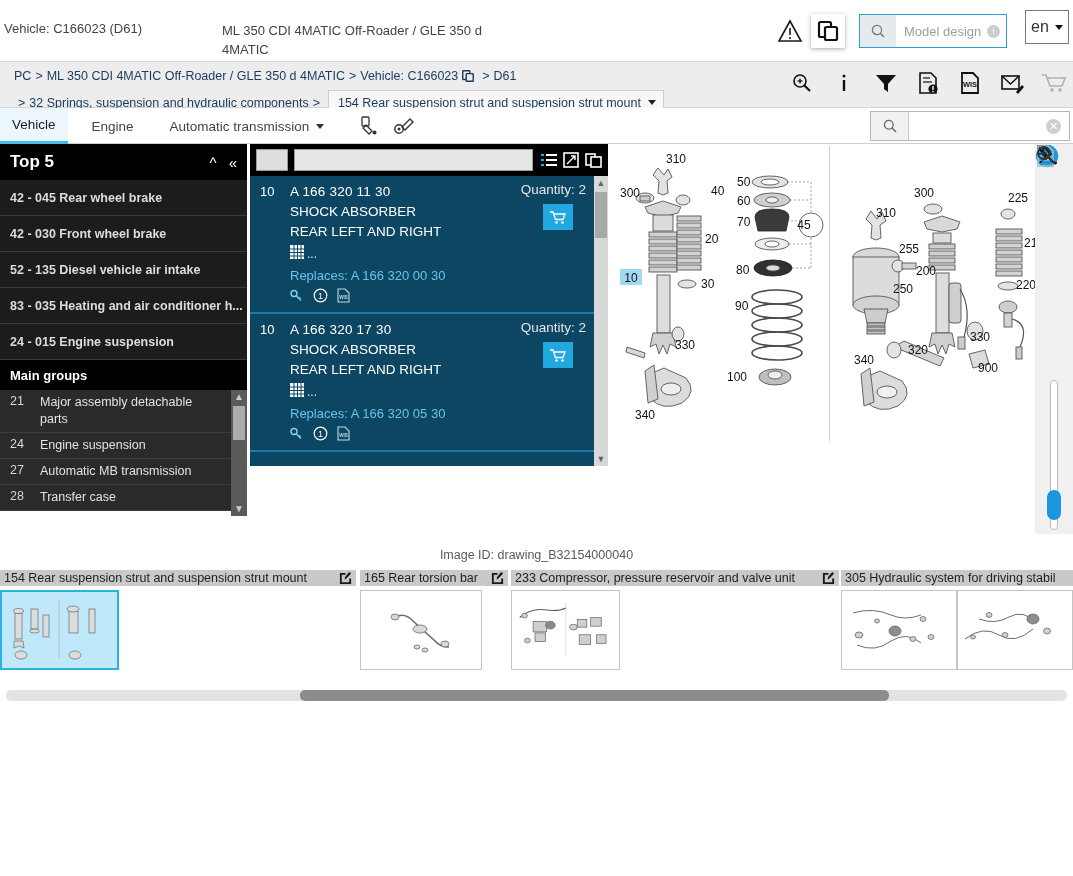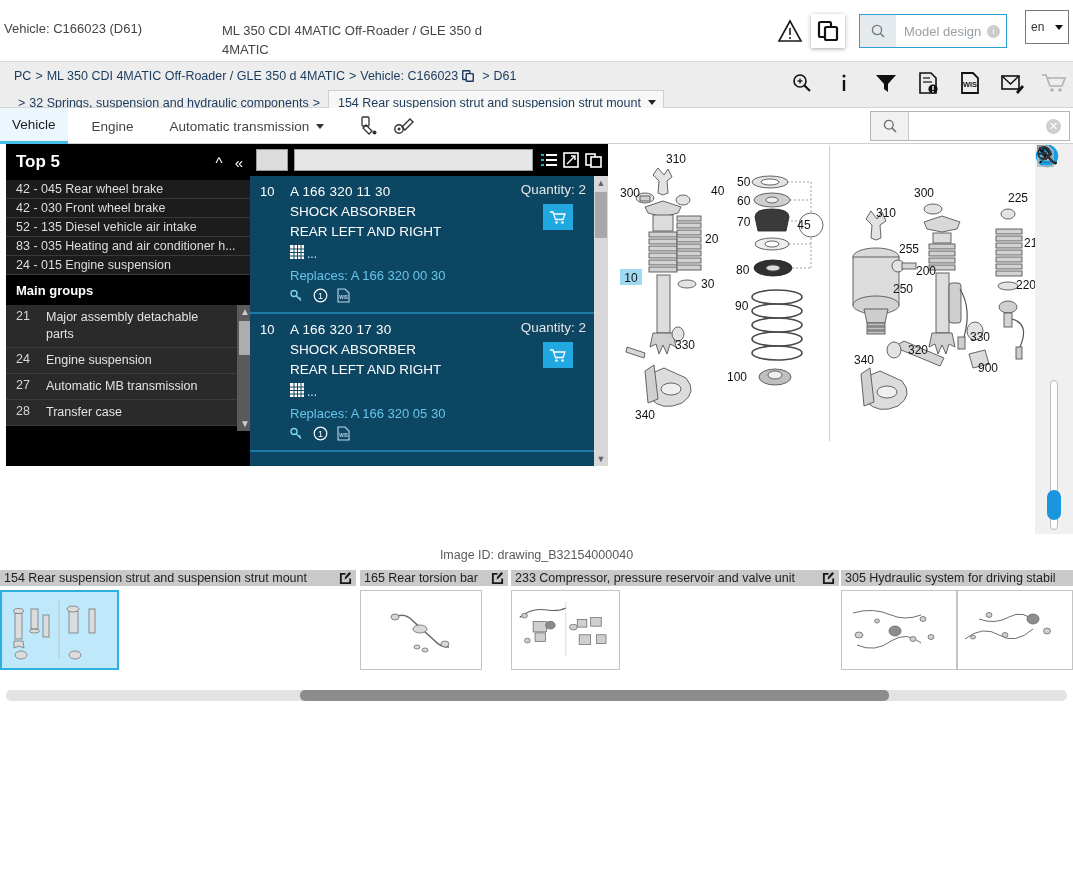--- a/index.html
+++ b/index.html
@@ -24,21 +24,21 @@
   .model-search { display:flex; height:34px; border:1px solid #2e9fd4; margin-right:16px; }
   .model-search .ms-btn { width:36px; background:#e4eaee; display:flex; align-items:center; justify-content:center; cursor:pointer; }
   .model-search .ms-field { width:110px; background:#fff; display:flex; align-items:center; padding-left:8px; position:relative; }
   .model-search .ms-ph { color:#9aa0a5; font-size:13px; }
   .ms-info { position:absolute; right:6px; width:13px; height:13px; border-radius:50%; background:#c9cdd0; color:#fff;
              font-size:9px; line-height:13px; text-align:center; }
 
   .cart-hdr { width:40px; height:34px; display:flex; align-items:center; justify-content:center; cursor:pointer; margin-right:10px; }
 
   .lang-sel { position:absolute; right:4px; top:10px; width:44px; height:20px; border:1px solid #777; background:#fff;
-              font-size:12px; padding:16px 2px; display:flex; align-items:center; justify-content:space-between; cursor:pointer; }
+              font-size:16px; padding:16px 2px; display:flex; align-items:center; justify-content:space-between; cursor:pointer; }
   .lang-sel span { padding-left:3px; }
   .caret { width:0;height:0;border-left:4px solid transparent;border-right:4px solid transparent;border-top:5px solid #111; margin-right:3px;}
 
   
   .crumbbar { position:relative; height:46px; background:#ededed; border-bottom:1px solid #d3d3d3; }
   .crumbs { position:absolute; left:14px; top:4px; width:700px; font-size:12.5px; color:#1a3a5c; line-height:21px; }
   .crumbs .sep { color:#1a3a5c; margin:0 4px; }
   .crumbs a { color:#1a3a5c; text-decoration:none; cursor:pointer; }
   .crumb-active { display:inline-block; background:#f7f7f7; border:1px solid #cfcfcf; padding:2px 7px 2px 9px; margin-left:4px; cursor:pointer; }
   .crumb-active .dn { display:inline-block; width:0;height:0;border-left:4px solid transparent;border-right:4px solid transparent;
@@ -59,26 +59,26 @@
   .topsearch { position:absolute; right:3px; top:3px; display:flex; height:30px; border:1px solid #b5b5b5; }
   .topsearch .tsbtn { width:38px; background:#f1f1f1; border-right:1px solid #c9c9c9; display:flex; align-items:center; justify-content:center; cursor:pointer;}
   .topsearch .tsfield { width:160px; background:#fff; position:relative; display:flex; align-items:center; }
   .ts-clear { position:absolute; right:8px; width:15px; height:15px; border-radius:50%; background:#cfcfcf; color:#fff;
               font-size:11px; line-height:15px; text-align:center; cursor:pointer; }
 
   
   .main { position:relative; height:330px; }
 
   
-  .sidebar { position:absolute; left:6px; top:0; width:247px; height:322px; background:#000; color:#fff; }
+  .sidebar { position:absolute; left:0; top:0; width:247px; height:322px; background:#000; color:#fff; }
   .side-hd { height:36px; background:#000; display:flex; align-items:center; padding:0 10px; }
   .side-hd .t { font-size:17px; font-weight:bold; flex:1; }
   .side-hd .ic { margin-left:12px; cursor:pointer; font-size:15px; }
-  .side-row { height:19px; background:#1c1c1c; border-bottom:1px solid #3a3a3a; display:flex; align-items:center;
-              padding:0 10px; font-size:12.5px; color:#ddd; cursor:pointer; white-space:nowrap; overflow:hidden; }
+  .side-row { height:36px; background:#1c1c1c; border-bottom:1px solid #3a3a3a; display:flex; align-items:center;
+              padding:0 10px; font-size:12.5px; color:#ddd; cursor:pointer; white-space:nowrap; overflow:hidden;font-weight:bold; }
   .mg-hd { height:30px; background:#000; display:flex; align-items:center; padding:0 10px; font-size:13px; font-weight:bold; }
   .mg-list { position:relative; height:126px; overflow:hidden; }
   .mg-row { min-height:25px; background:#2a2a2a; border-bottom:1px solid #3d3d3d; display:flex; align-items:flex-start;
             padding:4px 24px 4px 10px; font-size:12.5px; color:#e2e2e2; cursor:pointer; }
   .mg-row .num { width:30px; flex:none; color:#d8d8d8; }
   .mg-row .lbl { flex:1; line-height:17px; }
   .mg-sb { position:absolute; right:0; top:0; width:16px; height:126px; background:#5a5a5a; }
   .mg-sb .ar { height:14px; color:#ccc; font-size:10px; text-align:center; line-height:14px; }
   .mg-sb .ar.bot { position:absolute; bottom:0; width:16px; }
   .mg-sb .th { position:absolute; top:16px; left:2px; width:12px; height:34px; background:#adadad; }

